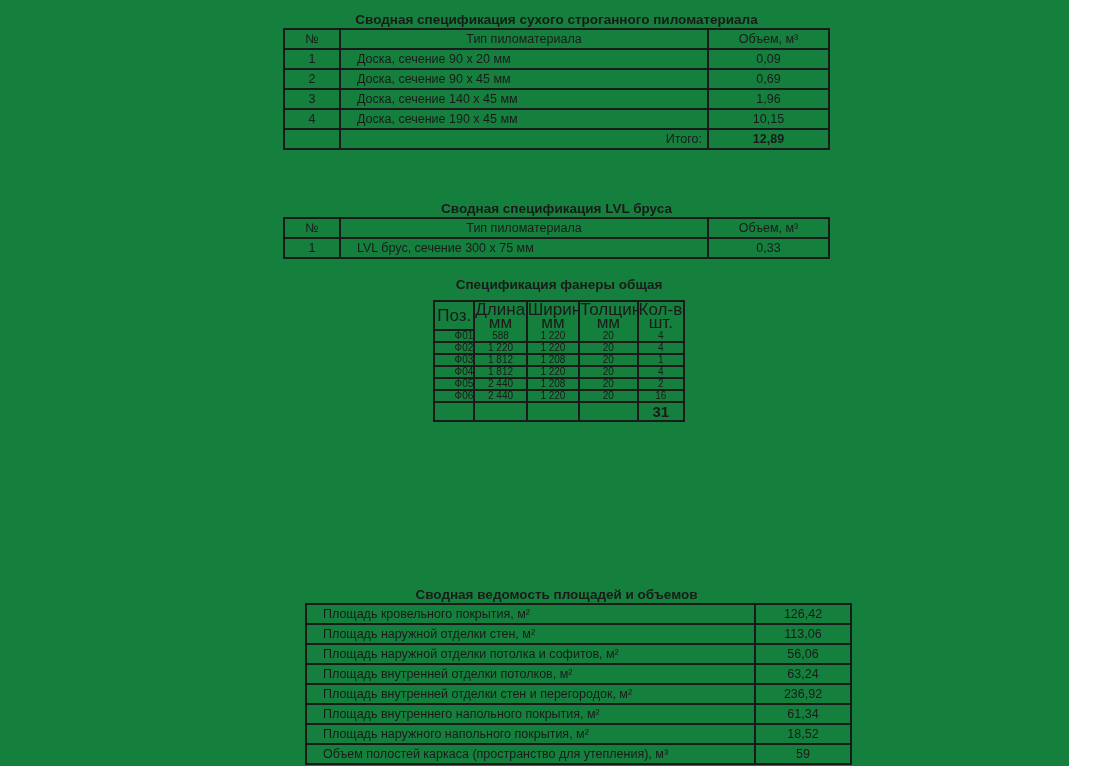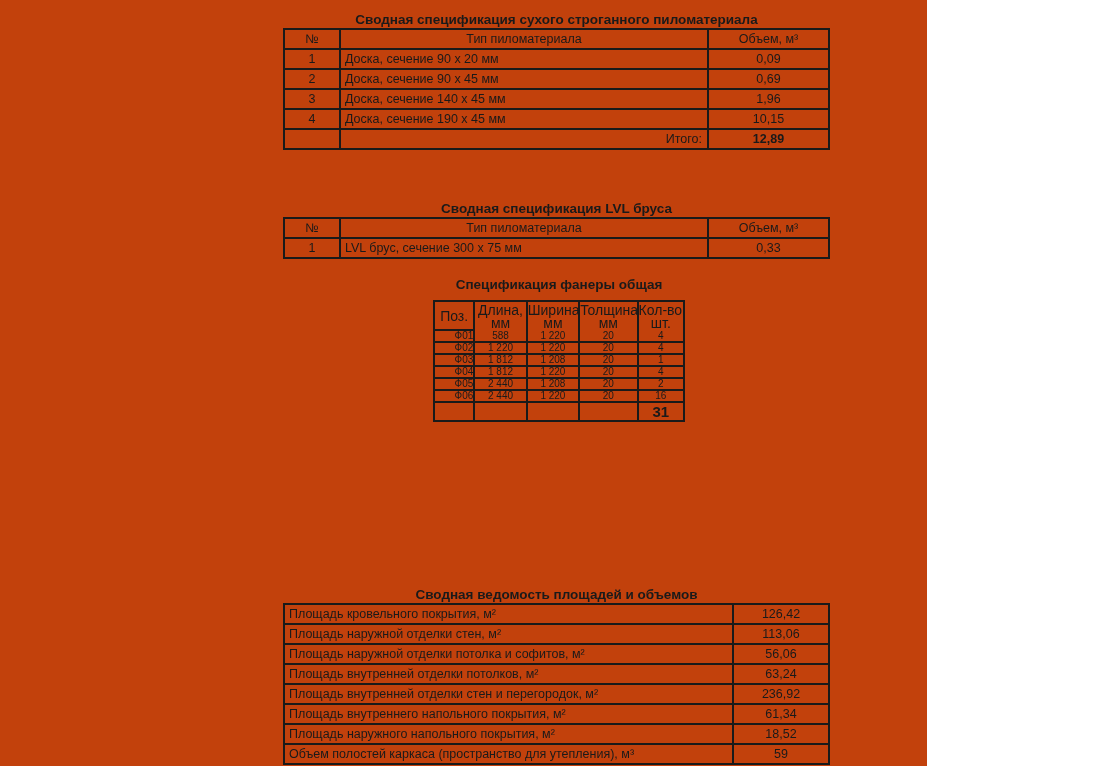--- a/index.html
+++ b/index.html
@@ -1,35 +1,35 @@
 <!DOCTYPE html>
 <html><head>
 <meta charset="utf-8">
 <style>
   html,body { margin:0; padding:0; background:#ffffff; }
   .page {
-    position:relative; width:927px; height:766px; background:#c2410c;
+    position:relative; width:1069px; height:766px; background:#15803d;
     font-family:"Liberation Sans","DejaVu Sans",sans-serif; color:#1a1a1a;
     overflow:hidden;
   }
   .sec { position:absolute; }
   .tbl-title { font-weight:bold; font-size:13.5px; text-align:center; white-space:nowrap; }
   table { border-collapse:separate; border-spacing:0; table-layout:fixed; width:100%;
           border:1px solid #1a1a1a; }
   td { border:1px solid #1a1a1a; font-size:12.5px; padding:0; overflow:hidden;
        white-space:nowrap; vertical-align:middle; }
   .c { text-align:center; }
-  .l { text-align:left; padding-left:4px; }
+  .l { text-align:left; padding-left:16px; }
   .r { text-align:right; padding-right:5px;margin-left:15px; }
   .b { font-weight:bold; }
   .spec td { height:18px; }
   .note { font-size:10.5px; margin-top:3px; white-space:nowrap; }
   
   .t3 td { font-size:10px; height:9px; line-height:10px; }
-  .t3 td.h { height:27px; font-size:14px; line-height:14px; text-align:center;margin-top:12px; }
+  .t3 td.h { height:27px; font-size:17px; line-height:14px; text-align:center;margin-top:12px; }
   .t3 td.h.noline { border-bottom:none; }
   .t3 tr.first td.notop { border-top:none; }
   .t3 .hl2 { line-height:12px; }
   .t3 .u { border-bottom:7px solid #a16207; padding:0 3px; }
   .t3 td.pos { text-align:right; padding-left:12px; }
   .t3 td.tot { height:17px; font-size:15px; line-height:16px; }
   
   .t4 td { height:18px; }
 </style>
 </head>
@@ -181,21 +181,21 @@
         <td class="tot"></td>
         <td class="tot"></td>
         <td class="tot c b">31</td>
       </tr>
     </tbody>
       </table>
   </div>
 
   <div class="sec" style="left:283px; top:587px; width:547px;">
     <div class="tbl-title">Сводная ведомость площадей и объемов</div>
-    <table class="t4" style="margin-top:1px;">
+    <table class="t4" style="margin-top:1px;margin-left:22px;">
       <colgroup>
           <col>
           <col style="width:96px">
         </colgroup>
       <tbody>
           <tr>
         <td class="l">Площадь кровельного покрытия, м²</td>
         <td class="c">126,42</td>
       </tr>
       <tr>

